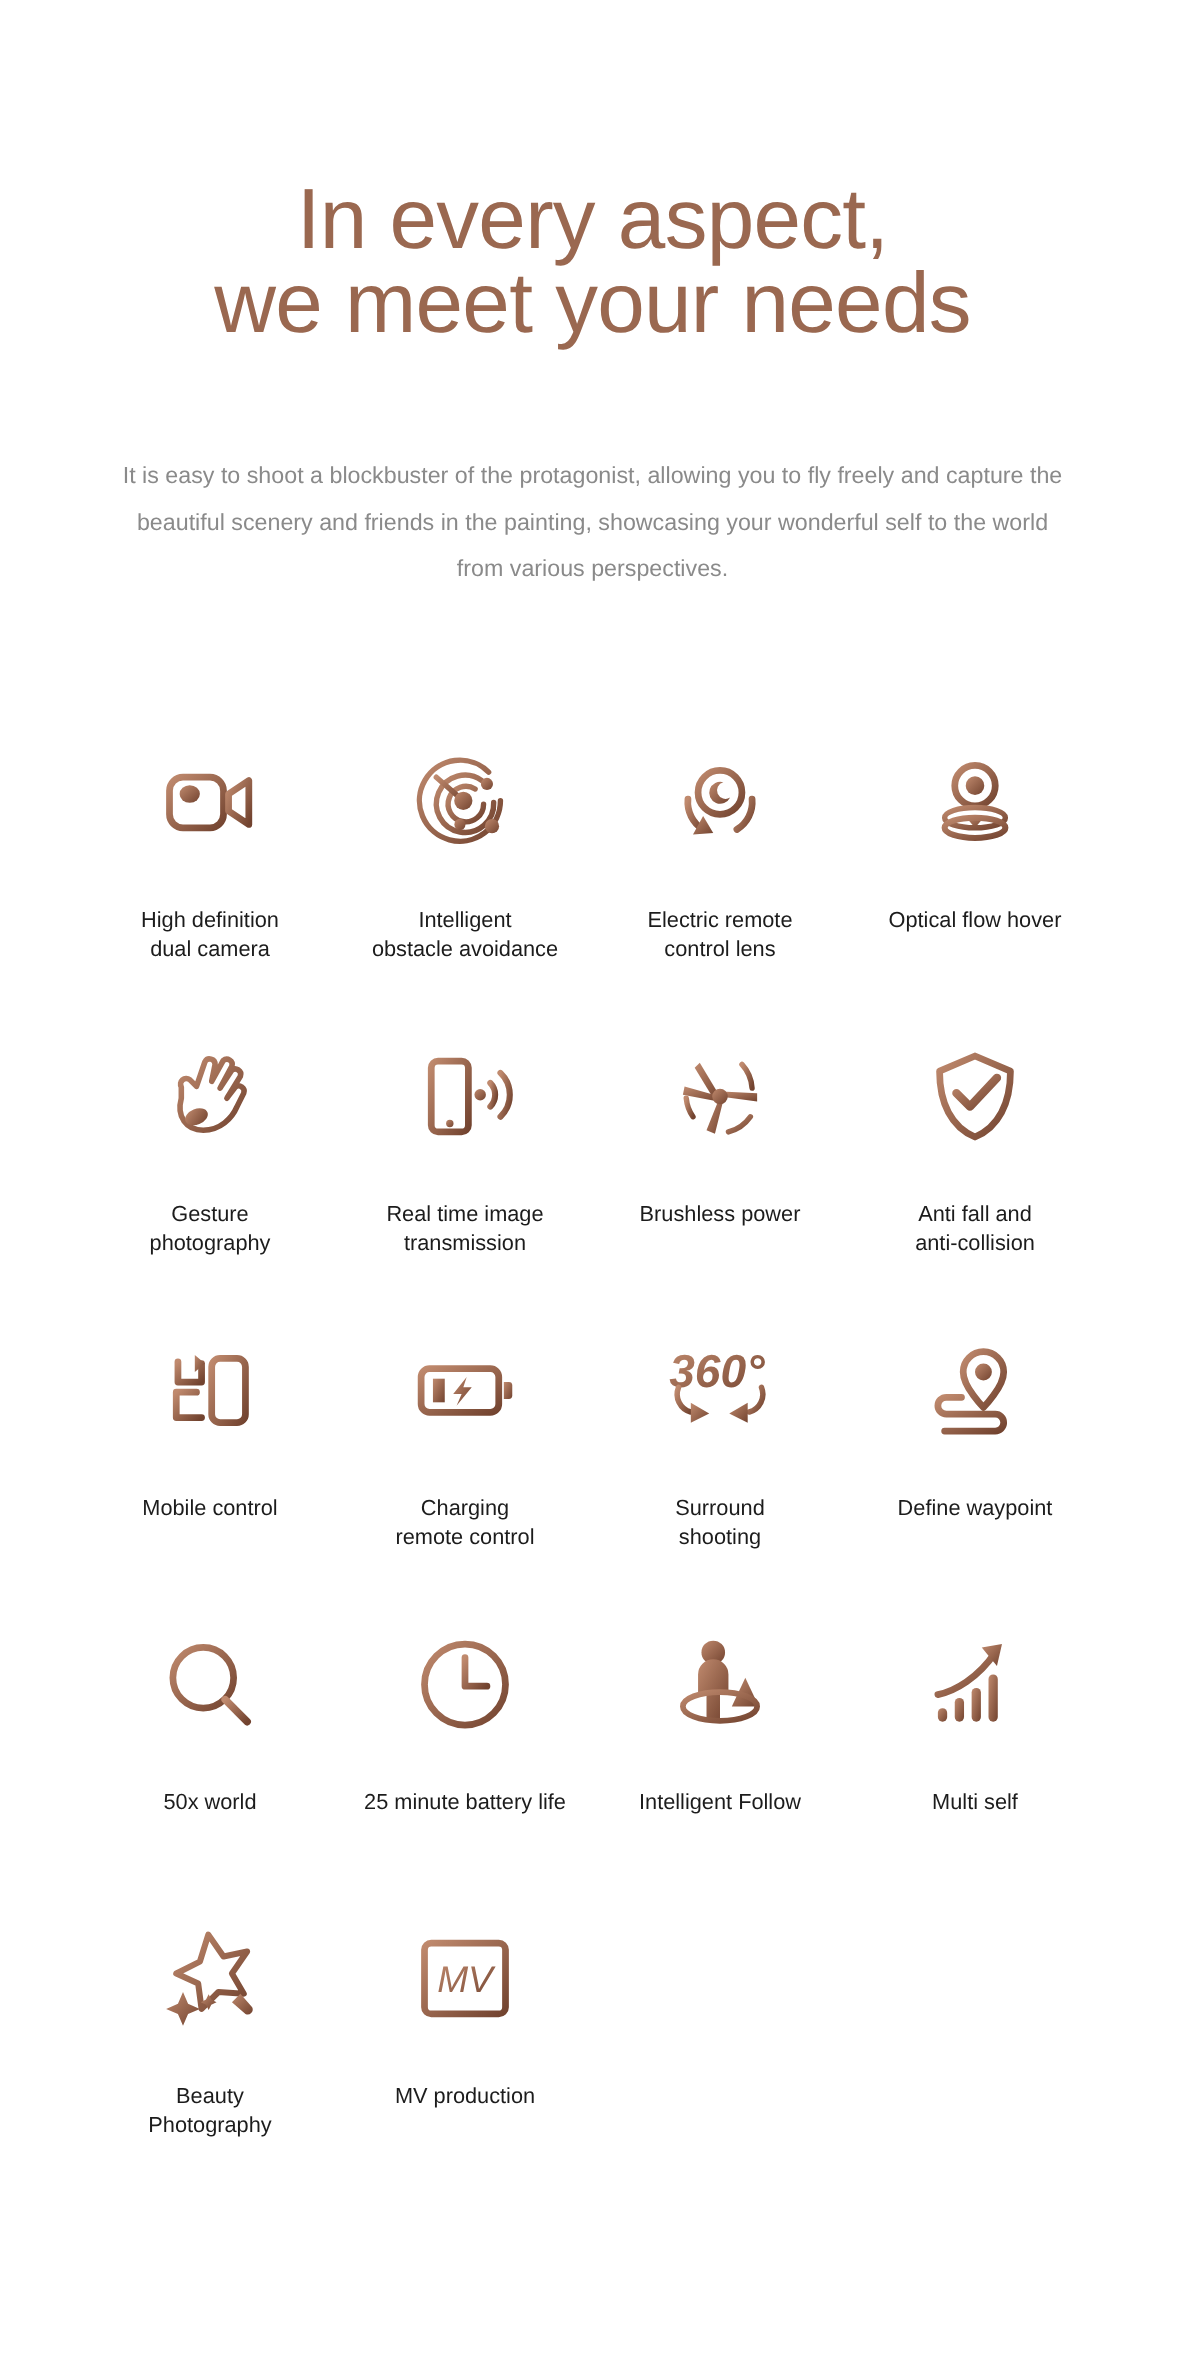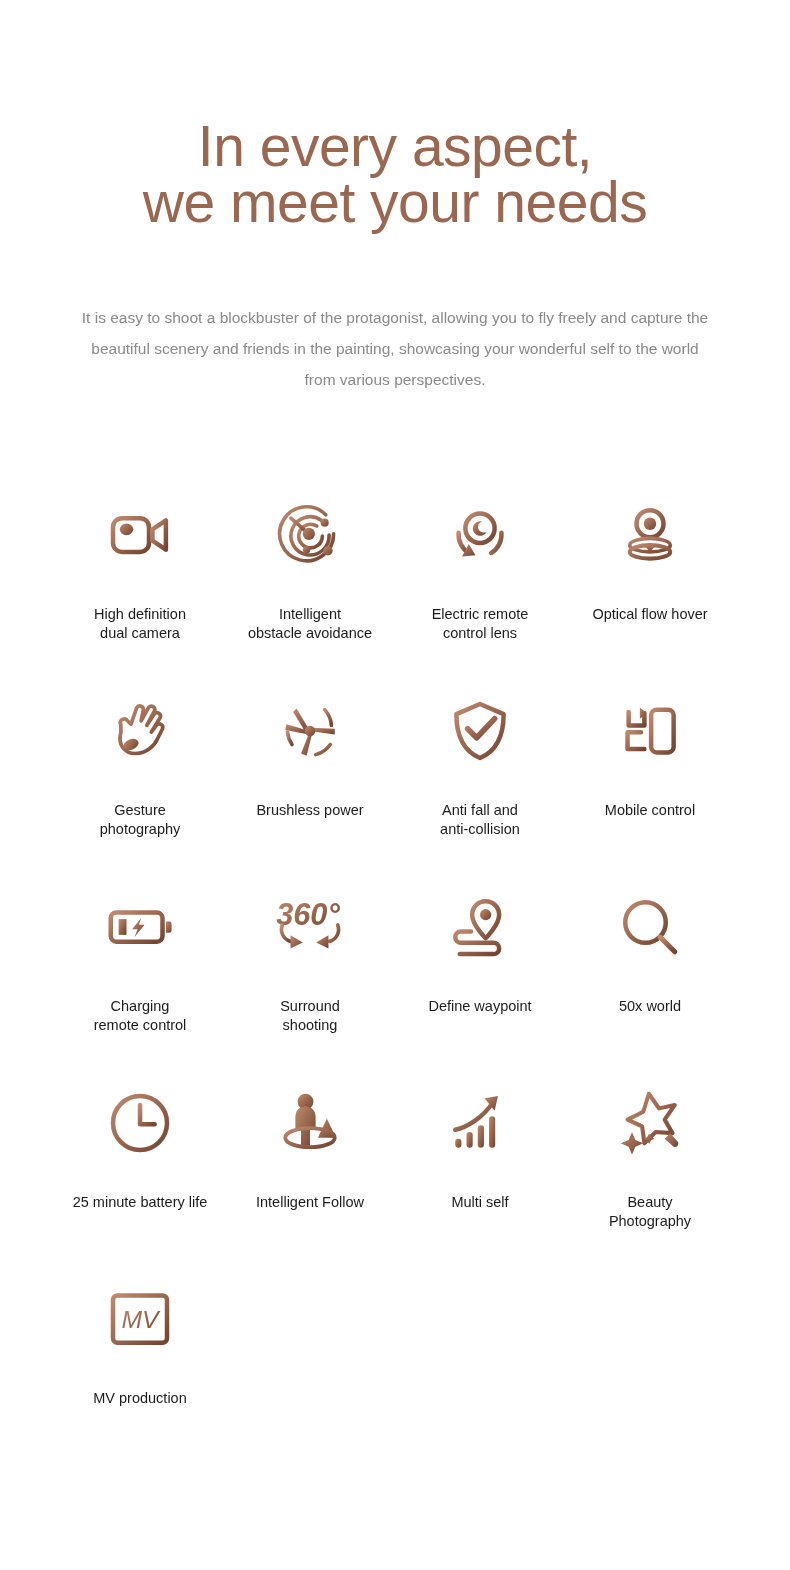--- a/index.html
+++ b/index.html
@@ -181,20 +181,40 @@
           <path d="M15 33 C12 44 18 52 28 52 C38 52 45 45 48 38 L52 30 a3.2 3.2 0 0 0-5-3.6 L42 33
                    L50 20 a3.2 3.2 0 0 0-5.2-3.4 L38 27 L45 14 a3.2 3.2 0 0 0-5.2-3.3 L33 23
                    L35 13 a3.2 3.2 0 0 0-6-1.6 L24 26 L20 22 a3.4 3.4 0 0 0-5 4.4 Z" fill="none" stroke="url(#g5)" stroke-width="3.3" stroke-linejoin="round" stroke-linecap="round"></path>
           <ellipse cx="24" cy="44" rx="7" ry="4.6" transform="rotate(-22 24 44)" fill="url(#g5)"></ellipse>
         </svg>
       </span>
       <span class="cell-label">Gesture
 photography</span>
     </div>
 
+    <div class="cell">
+      <span class="icon-wrap">
+        <svg width="72" height="72" viewBox="0 0 64 64">
+          <defs>
+              <linearGradient id="g6" x1="0" y1="0" x2="1" y2="1">
+            <stop offset="0" stop-color="#c08a6e"></stop>
+                <stop offset="1" stop-color="#72432f"></stop>
+              </linearGradient>
+            </defs>
+          <rect x="12" y="11" width="22" height="42" rx="4" fill="none" stroke="url(#g6)" stroke-width="4"></rect>
+          <line x1="12" y1="43" x2="34" y2="43" stroke="url(#g6)" stroke-width="3.4"></line>
+          <circle cx="23" cy="48" r="2.2" fill="url(#g6)"></circle>
+          <circle cx="41" cy="31" r="3.4" fill="url(#g6)"></circle>
+          <path d="M47 24 a10 10 0 0 1 0 14" fill="none" stroke="url(#g6)" stroke-width="3.6" stroke-linecap="round"></path>
+          <path d="M53 18 a18 18 0 0 1 0 26" fill="none" stroke="url(#g6)" stroke-width="3.6" stroke-linecap="round"></path>
+        </svg>
+      </span>
+      <span class="cell-label">Real time image
+transmission</span>
+    </div>
 
 
     <div class="cell">
       <span class="icon-wrap">
         <svg width="72" height="72" viewBox="0 0 64 64">
           <defs>
               <linearGradient id="g8" x1="0" y1="0" x2="1" y2="1">
             <stop offset="0" stop-color="#c08a6e"></stop>
                 <stop offset="1" stop-color="#72432f"></stop>
               </linearGradient>

